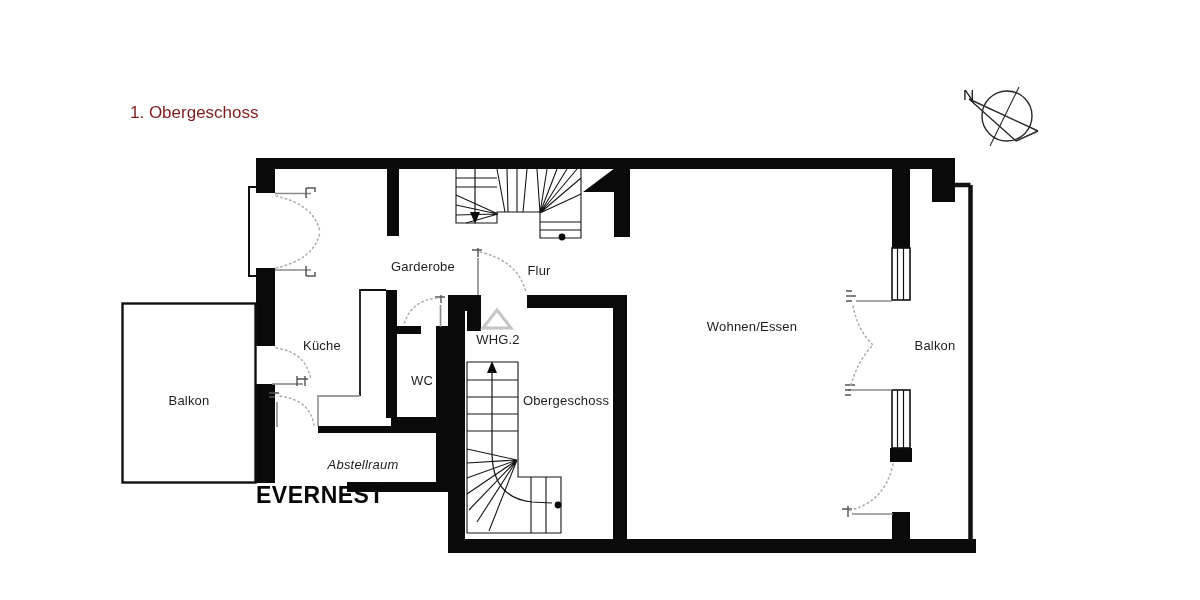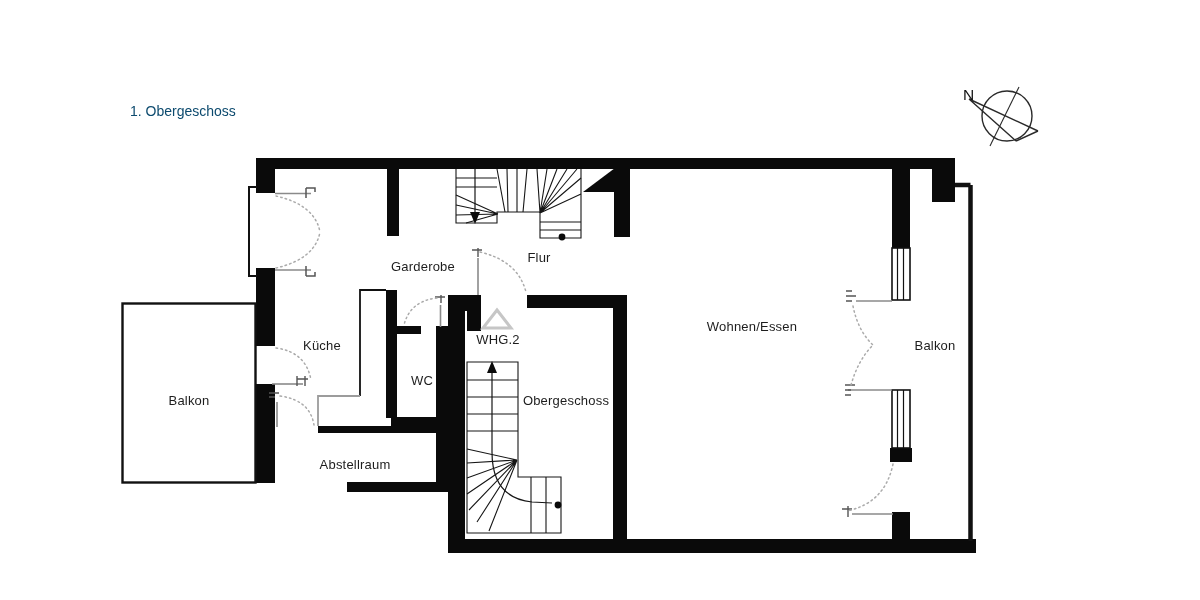--- a/index.html
+++ b/index.html
@@ -1,21 +1,21 @@
 <!DOCTYPE html>
 <html><head>
 <meta charset="utf-8">
 <style>
   html,body{margin:0;padding:0;background:#fff;}
   #stage{position:relative;width:1200px;height:600px;background:#ffffff;overflow:hidden;
          font-family:"Liberation Sans","DejaVu Sans",sans-serif;}
   #plan-svg{position:absolute;left:0;top:0;}
   .lbl{position:absolute;transform:translate(-50%,-50%);font-size:13px;color:#1d1d1d;
        white-space:nowrap;letter-spacing:.2px;}
-  .title{position:absolute;font-size:14px;color:#0c4a6e;white-space:nowrap;}
+  .title{position:absolute;font-size:17px;color:#7f1d1d;white-space:nowrap;}
   .brand{position:absolute;font-size:23px;font-weight:600;color:#060606;letter-spacing:.5px;
          white-space:nowrap;}
   .north{position:absolute;font-size:15.5px;color:#111;font-weight:500;}
 </style>
 </head>
 <body>
 
 <div id="stage">
 
   <svg id="plan-svg" width="1200" height="600" viewBox="0 0 1200 600">
@@ -151,22 +151,23 @@
       <path d="M1019,87 L990,146" stroke-width="1.1"></path>
     </g>
   </svg>
 
   <div class="title" style="left:130px;top:103px;">1. Obergeschoss</div>
 
   <div class="north" style="left:963px;top:86px;">N</div>
 
   <div class="lbl" style="left:322px;top:305px;margin-top:40px;">Küche</div>
   <div class="lbl" style="left:423px;top:266px;">Garderobe</div>
-  <div class="lbl" style="left:539px;top:257px;">Flur</div>
+  <div class="lbl" style="left:539px;top:270px;">Flur</div>
   <div class="lbl" style="left:498px;top:339px;text-align:center;">WHG.2</div>
   <div class="lbl" style="left:422px;top:380px;">WC</div>
   <div class="lbl" style="left:566px;top:400px;">Obergeschoss</div>
-  <div class="lbl" style="left:355px;top:464px;">Abstellraum</div>
+  <div class="lbl" style="left:363px;top:464px;font-style:italic;">Abstellraum</div>
   <div class="lbl" style="left:752px;top:326px;">Wohnen/Essen</div>
   <div class="lbl" style="left:189px;top:400px;">Balkon</div>
   <div class="lbl" style="left:935px;top:345px;">Balkon</div>
 
+  <div class="brand" style="left:256px;top:482px;">EVERNEST</div>
 </div>
 
 </body></html>

